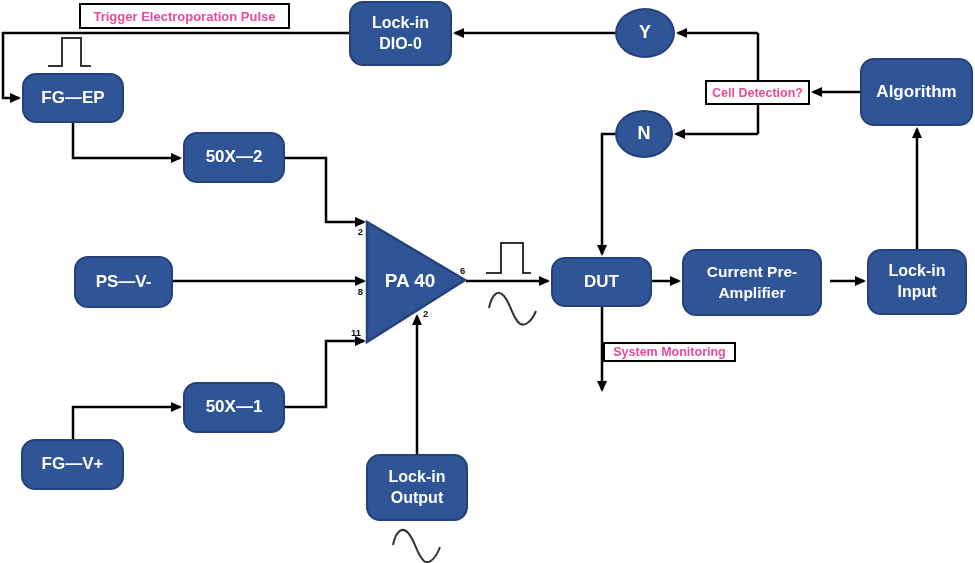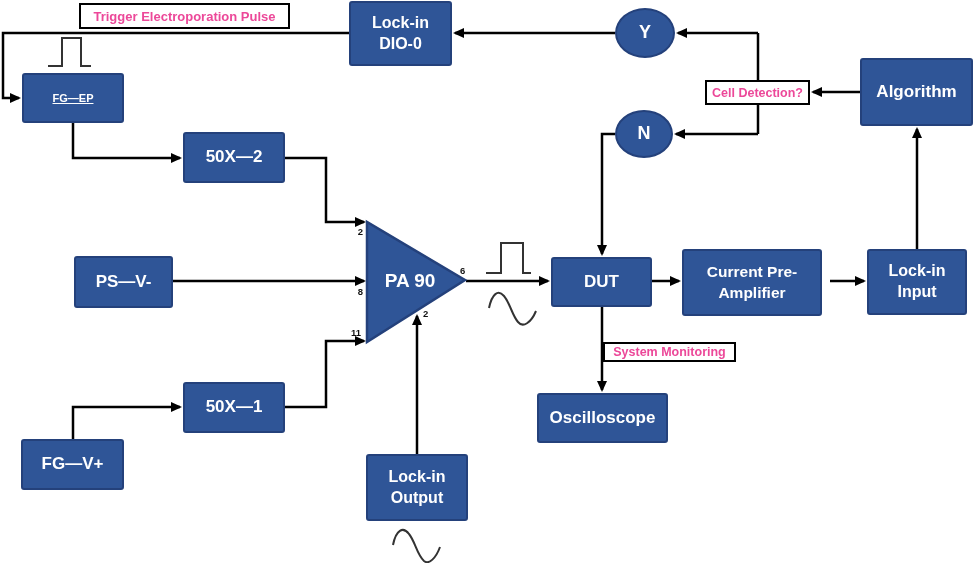--- a/index.html
+++ b/index.html
@@ -9,21 +9,21 @@
     --label-bg:#FFFFFF;
     --label-border:#000000;
   }
   html,body{margin:0;padding:0;background:#fff;}
   body{font-family:"Liberation Sans", sans-serif;}
   #canvas{position:relative;width:975px;height:563px;background:#fff;overflow:hidden;}
   #wires{position:absolute;left:0;top:0;z-index:1;}
   .node{
     position:absolute;z-index:2;box-sizing:border-box;
     background:var(--node-fill);border:2px solid var(--node-border);
-    border-radius:3px;color:#fff;font-weight:bold;
+    border-radius:14px;color:#fff;font-weight:bold;
     display:flex;align-items:center;justify-content:center;text-align:center;
     font-size:16px;line-height:1.3;white-space:pre-line;
   }
   .node.circle{border-radius:50%;font-size:18px;}
   .anno{
     position:absolute;z-index:2;box-sizing:border-box;
     background:var(--label-bg);border:2px solid var(--label-border);
     color:#ec4899;font-weight:bold;display:flex;align-items:center;justify-content:center;
     text-align:center;font-size:12.5px;white-space:nowrap;
   }
@@ -74,39 +74,38 @@
     <polygon class="tri" points="367,222 367,342 465,280"></polygon>
 
     <path class="glyph" d="M48,66 H62 V38 H81 V66 H91"></path>
     <path class="glyph" d="M486,273 H501 V243 H523 V273 H531"></path>
     <path class="glyph" d="M489,308 C492,294 498,289 504,296 C510,303 512,315 518,322 C523,328 531,323 536,311"></path>
     <path class="glyph" d="M393,545 C396,530 403,526 409,534 C415,541 417,555 424,561 C429,565 436,558 440,547"></path>
   </svg>
 
   <div class="node" style="left:349px;top:1px;width:103px;height:65px;">Lock-in
 DIO-0</div>
-  <div class="node" style="left:22px;top:73px;width:102px;height:50px;font-size:11px;text-decoration:underline;">FG—EP</div>
+  <div class="node" style="left:22px;top:73px;width:102px;height:50px;font-size:17px;">FG—EP</div>
   <div class="node" style="left:183px;top:132px;width:102px;height:51px;font-size:17px;">50X—2</div>
   <div class="node" style="left:74px;top:256px;width:99px;height:52px;font-size:17px;">PS—V-</div>
   <div class="node" style="left:183px;top:382px;width:102px;height:51px;font-size:17px;">50X—1</div>
   <div class="node" style="left:21px;top:439px;width:103px;height:51px;font-size:17px;">FG—V+</div>
   <div class="node" style="left:366px;top:454px;width:102px;height:67px;">Lock-in
 Output</div>
   <div class="node" style="left:551px;top:257px;width:101px;height:50px;font-size:17px;">DUT</div>
   <div class="node" style="left:682px;top:249px;width:140px;height:67px;font-size:15.5px;">Current Pre-
 Amplifier</div>
   <div class="node" style="left:867px;top:249px;width:100px;height:66px;">Lock-in
 Input</div>
   <div class="node" style="left:860px;top:58px;width:113px;height:68px;font-size:17px;">Algorithm</div>
-  <div class="node" style="left:537px;top:393px;width:131px;height:50px;font-size:17px;">Oscilloscope</div>
 
   <div class="node circle" style="left:615px;top:8px;width:60px;height:50px;">Y</div>
   <div class="node circle" style="left:615px;top:110px;width:58px;height:48px;">N</div>
 
-  <div class="pa90-label" style="left:370px;top:270px;width:80px;">PA 90</div>
+  <div class="pa90-label" style="left:370px;top:270px;width:80px;">PA 40</div>
   <div class="pin" style="left:349px;top:227px;">2</div>
   <div class="pin" style="left:349px;top:287px;">8</div>
   <div class="pin" style="left:347px;top:328px;">11</div>
   <div class="pin" style="left:460px;top:266px;text-align:left;">6</div>
   <div class="pin" style="left:423px;top:309px;text-align:left;">2</div>
 
   <div class="anno" style="left:79px;top:3px;width:211px;height:26px;font-size:13px;">Trigger Electroporation Pulse</div>
   <div class="anno" style="left:705px;top:80px;width:105px;height:25px;">Cell Detection?</div>
   <div class="anno" style="left:603px;top:342px;width:133px;height:20px;">System Monitoring</div>
 

